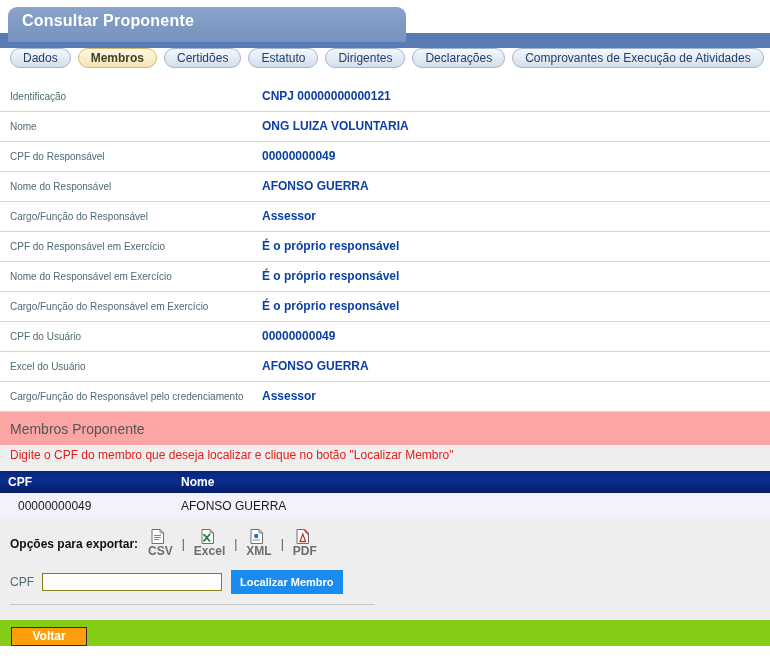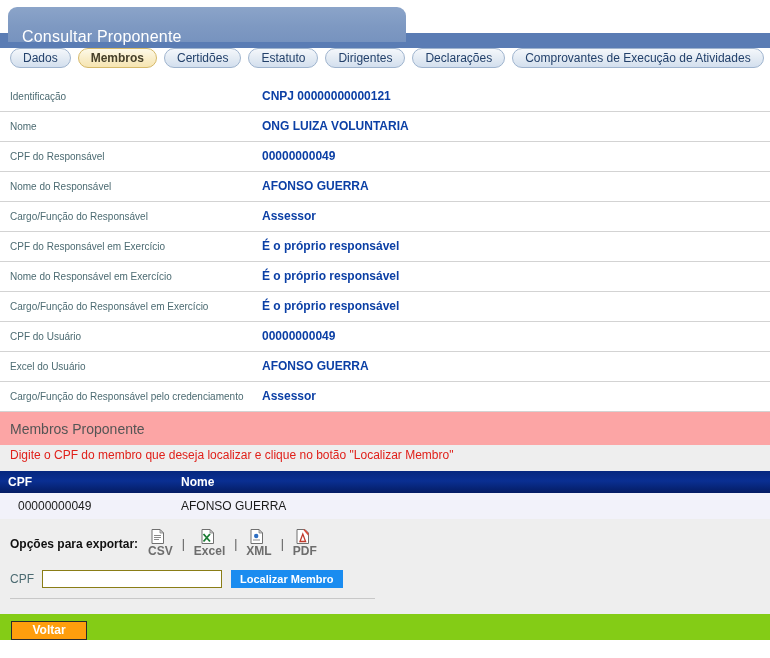--- a/index.html
+++ b/index.html
@@ -28,23 +28,23 @@
     top: 7px;
     width: 398px;
     height: 35px;
     background: linear-gradient(to bottom, #8ba4c9 0%, #7e99c2 55%, #7793bf 100%);
     border-radius: 9px 9px 0 0;
     box-sizing: border-box;
   }
   .title-text {
     position: absolute;
     left: 22px;
-    top: 28px;
+    top: 12px;
     font-size: 16px;
-    font-weight: normal;
+    font-weight: bold;
     color: #ffffff;
     letter-spacing: 0.2px;
     white-space: nowrap;
   }
   .title-underbar {
     position: absolute;
     left: 0;
     top: 33px;
     width: 770px;
     height: 15px;
@@ -218,21 +218,21 @@
     box-sizing: border-box;
   }
   .locate-btn {
     margin-left: 9px;
     background: #1a8cf0;
     color: #ffffff;
     border: none;
     font-family: "Liberation Sans", sans-serif;
     font-size: 11px;
     font-weight: bold;
-    height: 18px;
+    height: 24px;
     line-height: 18px;
     padding: 0 9px;
     cursor: pointer;
     box-sizing: border-box;
   }
   .panel-divider {
     height: 1px;
     background: #c8c8c8;
     width: 365px;
     margin-left: 10px;

